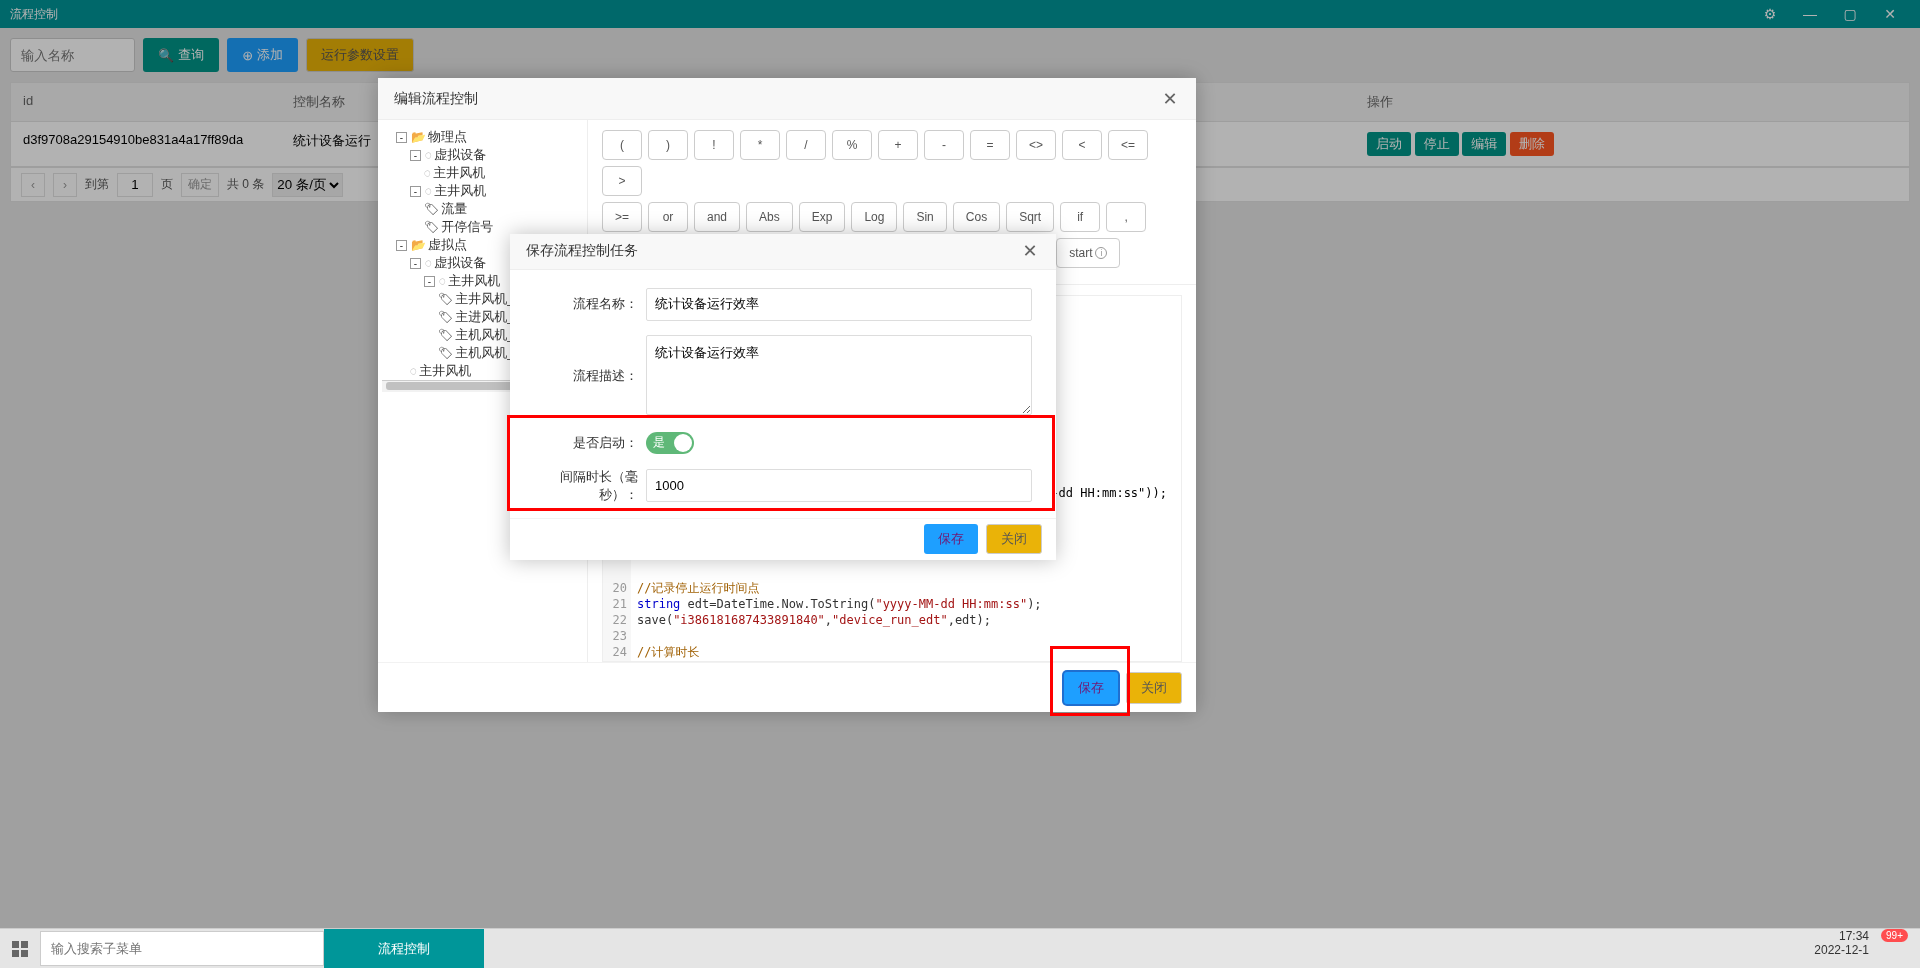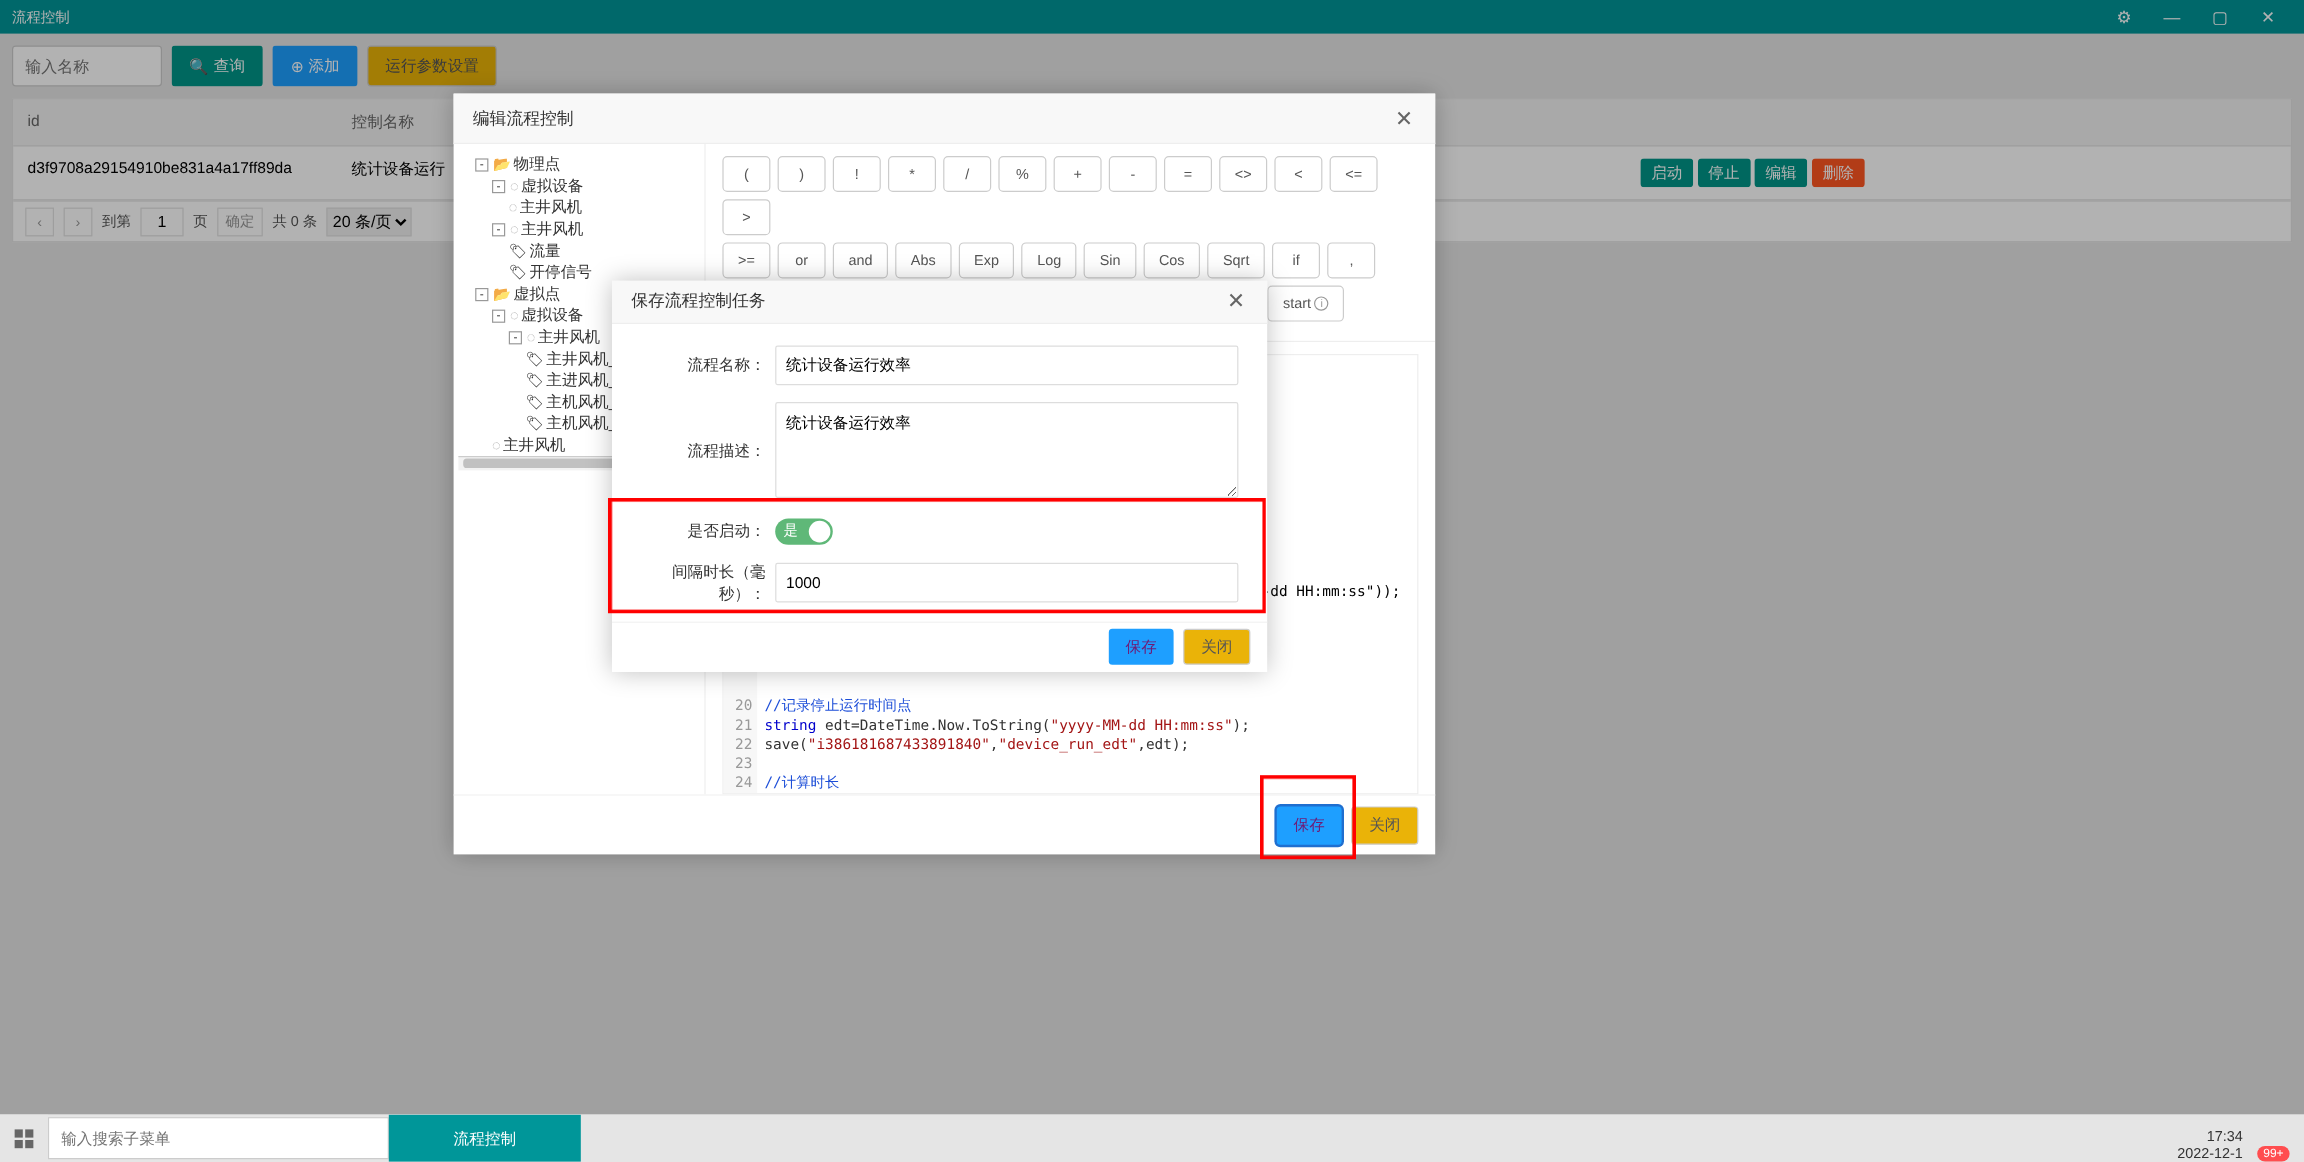--- a/index.html
+++ b/index.html
@@ -54,41 +54,41 @@
 .editor-pane { flex: 1; display: flex; flex-direction: column; overflow: hidden; }
 .op-rows { padding: 10px 14px; border-bottom: 1px solid #eee; }
 .op-row { display: flex; gap: 6px; flex-wrap: wrap; margin-bottom: 6px; }
 .op-btn { min-width: 40px; height: 30px; border: 1px solid #ccc; border-radius: 4px; background: #fff; display: inline-flex; align-items: center; justify-content: center; padding: 0 12px; font-size: 12px; cursor: pointer; color: #555; position: relative; gap: 3px; }
 .op-btn .info { width: 12px; height: 12px; border: 1px solid #999; border-radius: 50%; font-size: 9px; line-height: 10px; text-align: center; color: #999; }
 
 .code-area { flex: 1; display: flex; font-family: Consolas, monospace; font-size: 12px; overflow: hidden; border: 1px solid #eee; margin: 10px 14px 0; position: relative; }
 .gutter { background: #f7f7f7; color: #999; text-align: right; padding: 4px 4px; line-height: 16px; min-width: 28px; }
 .code { padding: 4px 6px; line-height: 16px; flex: 1; overflow: hidden; color: #333; }
 .code .str { color: #a31515; }
-.code .com { color: #1d4ed8; }
+.code .com { color: #a16207; }
 .code .kw { color: #0000cc; }
 
 
 .form-row { display: flex; align-items: center; margin-bottom: 14px; }
 .form-row .lbl { width: 112px; text-align: right; padding-right: 8px; font-size: 13px; color: #333; }
 .form-row .ctl { flex: 1; }
 .form-row input[type="text"], .form-row textarea { width: 100%; border: 1px solid #ddd; border-radius: 2px; padding: 8px; font-size: 13px; font-family: inherit; }
 .form-row textarea { height: 80px; resize: both; }
 .switch { display: inline-flex; align-items: center; background: #5fb878; border-radius: 12px; height: 22px; width: 48px; position: relative; color: #fff; font-size: 12px; padding-left: 7px; }
 .switch .knob { position: absolute; right: 2px; top: 2px; width: 18px; height: 18px; background: #fff; border-radius: 50%; }
 
 .hl-red { position: absolute; border: 3px solid #ff0000; pointer-events: none; z-index: 100; }
 
 .taskbar { position: fixed; bottom: 0; left: 0; right: 0; height: 40px; background: #e5e5e5; display: flex; align-items: stretch; border-top: 1px solid #ccc; }
 .taskbar .start { width: 40px; background: #e5e5e5; display: flex; align-items: center; justify-content: center; }
 .taskbar .start svg { width: 16px; height: 16px; }
 .taskbar .search { width: 284px; display: flex; align-items: center; background: #fff; border: 1px solid #ccc; margin: 2px 0; }
 .taskbar .search input { border: none; height: 100%; flex: 1; padding: 0 10px; outline: none; font-size: 13px; }
 .taskbar .open-app { width: 160px; background: #009699; color: #fff; display: flex; align-items: center; justify-content: center; font-size: 13px; }
-.taskbar .tray { margin-left: auto; display: flex; align-items: flex-end; gap: 12px; padding: 0 12px; font-size: 12px; color: #333; }
+.taskbar .tray { margin-left: auto; display: flex; align-items: flex-start; gap: 12px; padding: 0 12px; font-size: 12px; color: #333; }
 .taskbar .tray .clock { text-align: right; line-height: 14px; }
 .badge { background: #ff4d4f; color: #fff; border-radius: 10px; padding: 1px 5px; font-size: 10px; }
 
 .btn-primary { background: #1e9fff; color: #701a75; border: none; }
 .btn.selected { box-shadow: 0 0 0 2px #1f6fd0; }
 </style>
 </head>
 <body>
 
 <div class="titlebar">
@@ -109,20 +109,21 @@
     <span>⊕</span>
     <span>添加</span>
   </button>
   <button class="btn btn-default">运行参数设置</button>
 </div>
 
 <div class="table">
   <div class="th">
     <div class="cell cell-id">id</div>
     <div class="cell cell-name">控制名称</div>
+    <div class="cell cell-op">操作</div>
   </div>
   <div class="tr">
     <div class="cell cell-id">d3f9708a29154910be831a4a17ff89da</div>
     <div class="cell cell-name">统计设备运行</div>
     <div class="cell cell-op">
       <span class="btn btn-sm btn-green">启动</span>
       <span class="btn btn-sm btn-green">停止</span>
       <span class="btn btn-sm btn-green">编辑</span>
       <span class="btn btn-sm btn-red">删除</span>
     </div>

